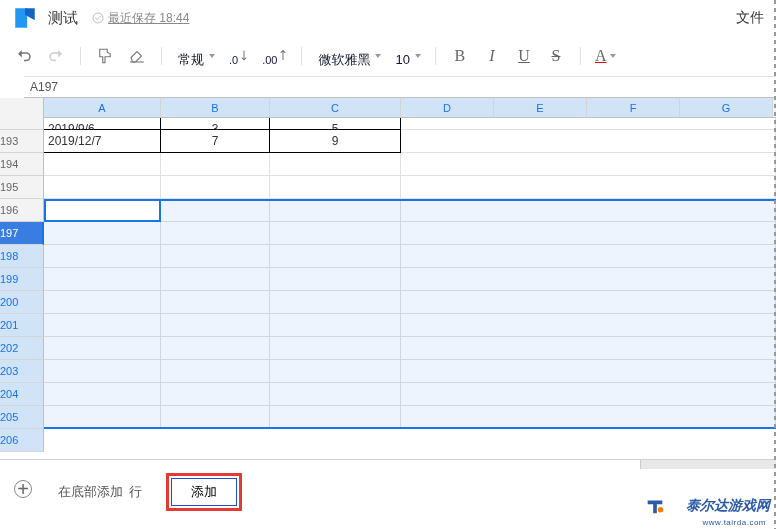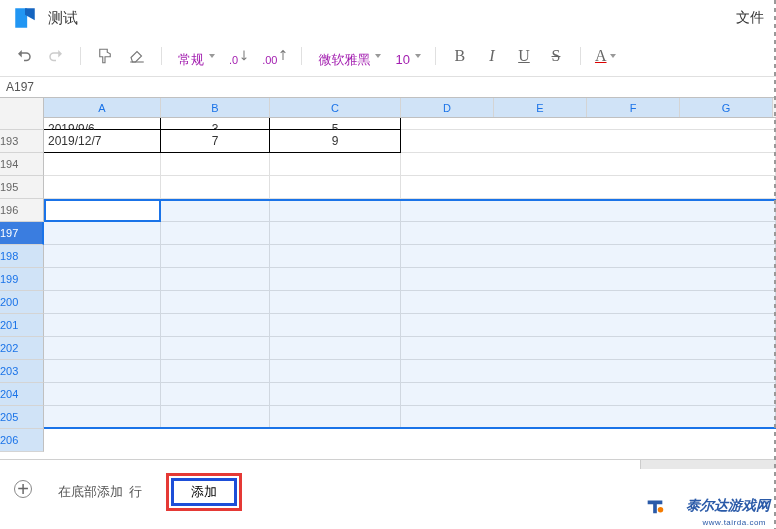--- a/index.html
+++ b/index.html
@@ -10,30 +10,30 @@
     .logo { width: 26px; height: 26px; margin-right: 10px; }
     .doc-title { font-size: 15px; font-weight: 500; margin-right: 14px; }
     .save-status { display: flex; align-items: center; gap: 4px; color: #888; font-size: 12px; text-decoration: underline; }
     .file-menu { margin-left: auto; font-size: 14px; }
 
     
     .toolbar { display: flex; align-items: center; padding: 4px 10px; height: 40px; gap: 4px; }
     .tb-btn { display: inline-flex; align-items: center; justify-content: center; min-width: 28px; height: 28px; padding: 0 4px; color: #666; cursor: pointer; }
     .tb-btn.disabled { color: #ccc; }
     .tb-sep { width: 1px; height: 18px; background: #e0e0e0; margin: 0 6px; }
-    .tb-label { font-size: 13px; color: #a21caf; padding: 0 2px; margin-top: 7px; }
+    .tb-label { font-size: 13px; color: #0f172a; padding: 0 2px; margin-top: 7px; }
     .caret { display: inline-block; width: 0; height: 0; border-left: 3px solid transparent; border-right: 3px solid transparent; border-top: 4px solid #999; margin-left: 3px; }
     .fmt-btn { font-family: serif; font-size: 16px; font-weight: normal; }
     .fmt-i { font-style: italic; }
     .fmt-u { text-decoration: underline; }
     .fmt-s { text-decoration: line-through; }
     .fmt-a { text-decoration: underline; text-decoration-color: #d00; }
 
     
-    .namebox-row { display: flex; align-items: center; height: 22px; border-top: 1px solid #e0e0e0; border-bottom: 1px solid #c0c0c0; }
+    .namebox-row { display: flex; align-items: center; height: 22px; border-top: 1px solid #e0e0e0; border-bottom: 1px solid #c0c0c0; margin-left: 24px; }
     .namebox { width: 44px; padding-left: 6px; font-size: 12px; color: #555; }
 
     
     .grid-area { position: relative; height: 362px; overflow: hidden; }
     .col-headers { display: flex; height: 20px; background: #f3f3f3; border-bottom: 1px solid #c0c0c0; }
     .rowhead-corner { width: 44px; height: 20px; background: #f3f3f3; border-right: 1px solid #c0c0c0; flex-shrink: 0; }
     .col-header { text-align: center; line-height: 20px; font-size: 11px; color: #666; border-right: 1px solid #d4d4d4; }
     .col-header.sel { background: #d0e3f7; color: #1a73e8; }
     .col-header.w-a { width: 117px; } .col-header.w-b { width: 109px; } .col-header.w-c { width: 131px; } .col-header.w-n { width: 93px; }
 
@@ -54,40 +54,47 @@
 
     .selection { position: absolute; left: 0; top: 81px; width: 732px; height: 230px; background: rgba(26, 115, 232, 0.08); border-top: 2px solid #1a73e8; border-bottom: 2px solid #1a73e8; pointer-events: none; }
     .active-cell-border { position: absolute; left: 0; top: 81px; width: 117px; height: 23px; border: 2px solid #1a73e8; background: #fff; pointer-events: none; }
 
     
     .bottom { position: absolute; bottom: 0; left: 0; right: 0; height: 70px; border-top: 1px solid #d0d0d0; background: #fff; display: flex; align-items: center; }
     .bottom-upper { position: absolute; top: 0; right: 0; width: 136px; height: 9px; background: #e8e8e8; border-left: 1px solid #ccc; }
     .add-sheet { position: absolute; left: 14px; top: 20px; font-size: 20px; color: #666; border: 1.5px solid #888; border-radius: 50%; width: 18px; height: 18px; display: flex; align-items: center; justify-content: center; line-height: 1; }
     .add-rows { position: absolute; left: 58px; bottom: 18px; display: flex; align-items: center; gap: 6px; font-size: 13px; color: #555; }
     .add-input { width: 62px; height: 28px; border: 1px solid #4fc3f7; text-align: center; font-size: 13px; outline: none; }
-    .add-btn { width: 66px; height: 28px; border: 3px solid #1d4ed8; background: #fff; font-size: 13px; cursor: pointer; }
+    .add-btn { width: 66px; height: 28px; border: 1px solid #1d4ed8; background: #fff; font-size: 13px; cursor: pointer; }
     .redbox { border: 3px solid #e53935; padding: 2px; }
 
     .watermark { position: absolute; right: 6px; bottom: 12px; display: flex; align-items: center; gap: 20px; }
     .wm-logo { width: 22px; height: 22px; }
     .wm-text { font-size: 14px; font-weight: bold; font-style: italic; color: #2a5aa8; }
     .wm-sub { position: absolute; right: 10px; bottom: 2px; font-size: 8px; color: #2a5aa8; letter-spacing: 0.5px; }
     .dash-border { position: absolute; top: 0; bottom: 0; right: 0; width: 2px; background: repeating-linear-gradient(to bottom, #999 0, #999 4px, transparent 4px, transparent 8px); }
   </style>
 </head>
 <body>
 
 <div class="header">
   <span class="logo">
     <svg viewBox="0 0 24 24">
         <polygon points="3,3 14,3 14,21 3,21" fill="#2196f3"></polygon>
         <polygon points="12,3 21,3 21,14 12,9" fill="#1565c0"></polygon>
       </svg>
   </span>
   <span class="doc-title">测试</span>
+  <span class="save-status">
+    <svg width="12" height="12" viewBox="0 0 24 24">
+        <circle cx="12" cy="12" r="10" fill="none" stroke="#aaa" stroke-width="1.5"></circle>
+        <path d="M7 12l3 3 7-7" fill="none" stroke="#aaa" stroke-width="1.5"></path>
+      </svg>
+    <span>最近保存 18:44</span>
+  </span>
   <span class="file-menu">文件</span>
 </div>
 
 <div class="toolbar">
   <span class="tb-btn">
       <svg width="18" height="18" viewBox="0 0 24 24">
         <path d="M9 14l-5-5 5-5v3h6a6 6 0 010 12h-3v-2h3a4 4 0 000-8H9v5z" fill="#777"></path>
       </svg>
     </span>
   <span class="tb-btn disabled">

